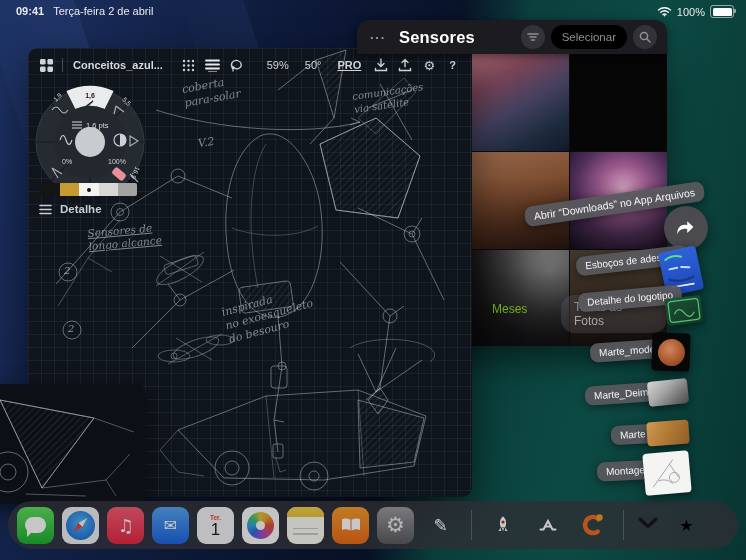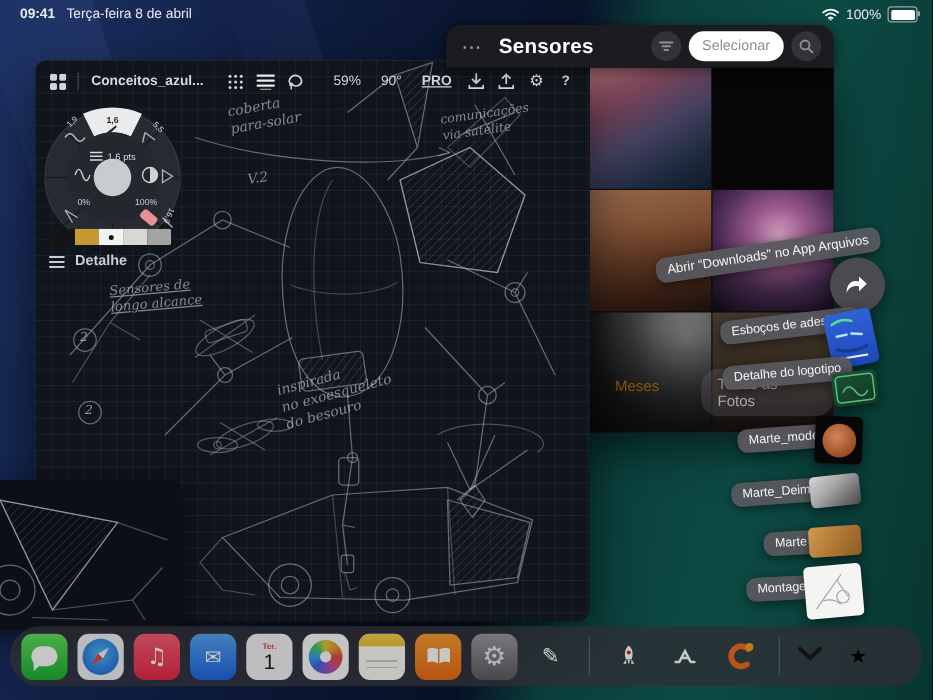--- a/index.html
+++ b/index.html
@@ -21,33 +21,33 @@
   .battery{width:22px;height:11px;border:1px solid rgba(255,255,255,.55);border-radius:3px;position:relative;}
   .battery .fill{position:absolute;inset:1.5px;background:#fff;border-radius:1.5px;}
   .battery .tip{position:absolute;right:-3px;top:3px;width:1.6px;height:4px;background:rgba(255,255,255,.55);border-radius:0 1px 1px 0;}
   
   .ph-header{left:357px;top:20px;width:310px;height:34px;background:#1c1c20;border-radius:12px 12px 0 0;z-index:4;
      box-shadow:0 2px 10px rgba(0,0,0,.5);display:flex;align-items:center;}
   .ph-more{color:#9a9aa2;font-size:13px;font-weight:700;letter-spacing:1px;margin-left:13px;}
   .ph-title{color:#fff;font-size:16.5px;font-weight:700;margin-left:13px;letter-spacing:.2px;}
   .ph-tools{margin-left:auto;display:flex;align-items:center;gap:6px;margin-right:10px;}
   .ph-circle{width:24px;height:24px;border-radius:50%;background:#323237;display:flex;align-items:center;justify-content:center;}
-  .ph-select{height:24px;border-radius:13px;background:#ffffff;color:#8f8f97;font-size:11.5px;display:flex;align-items:center;padding:0 11px;}
+  .ph-select{height:24px;border-radius:13px;background:#000000;color:#8f8f97;font-size:11.5px;display:flex;align-items:center;padding:0 11px;}
   .ph-body{left:357px;top:54px;width:310px;height:292px;background:#0c0c0e;border-radius:0 0 14px 14px;z-index:1;
      box-shadow:0 14px 34px rgba(0,0,0,.5);overflow:hidden;}
   .ph{position:absolute;width:97px;height:97px;}
   .t-nebula1{background:linear-gradient(150deg,#a86670 0%,#7a4458 26%,#45405f 52%,#1d2b3e 78%,#101a28 100%);}
   .t-mars{background:#060606;display:flex;align-items:center;justify-content:center;}
   .t-mars .planet{width:72px;height:72px;border-radius:50%;background:radial-gradient(circle at 42% 38%,#d2control 0,#d28a56 0%,#b46136 45%,#8a431f 75%,#5e2c12 100%);}
   .t-marsland{background:linear-gradient(165deg,#96684a 0%,#7b4b2e 42%,#4e2a18 78%,#2c180d 100%);}
   .t-nebula2{background:radial-gradient(circle at 55% 38%,#d3a2c2 0%,#99588a 30%,#53305c 58%,#170d22 95%);}
   .t-craft{background:radial-gradient(circle at 80% 22%,#e4e4e4 0%,#bdbdbd 18%,#6f6f6f 40%,#2b2b2b 68%,#0c0c0c 100%);}
   .t-desert{background:linear-gradient(178deg,#6f5d49 0%,#8a6c49 40%,#6b4c30 72%,#432c1a 100%);}
   .ph-dim{position:absolute;left:0;top:0;width:310px;height:292px;background:linear-gradient(180deg,rgba(8,8,10,0) 42%,rgba(8,8,10,.62) 78%,rgba(8,8,10,.85) 100%);}
-  .ph-tab-months{position:absolute;left:135px;top:248px;color:#a16207;font-size:12px;opacity:.85;}
+  .ph-tab-months{position:absolute;left:135px;top:248px;color:#84cc16;font-size:12px;opacity:.85;}
   .ph-tab-all{position:absolute;left:204px;top:241px;background:rgba(120,120,128,.28);color:#b9b9bf;font-size:12px;
      padding:5px 13px;border-radius:14px;opacity:.9;}
   
   .cw{left:28px;top:48px;width:444px;height:449px;border-radius:10px;z-index:2;overflow:hidden;
       background:#10141b;box-shadow:0 16px 40px rgba(0,0,0,.55);}
   .cw-grid{position:absolute;inset:0;
       background-image:linear-gradient(rgba(96,128,170,.13) 1px,transparent 1px),
                        linear-gradient(90deg,rgba(96,128,170,.13) 1px,transparent 1px);
       background-size:13px 13px;}
   .cw-toolbar{position:absolute;left:0;top:4px;width:100%;height:26px;display:flex;align-items:center;color:#cfd4d9;}
@@ -121,21 +121,21 @@
 <body>
 
 <div class="abs wallpaper">
   <div class="streak" style="left:40px;top:-30px;width:90px;height:420px;"></div>
   <div class="streak" style="left:250px;top:-40px;width:60px;height:500px;"></div>
 </div>
 
 <div class="abs statusbar">
   <div class="sb-left">
     <span class="sb-time">09:41</span>
-    <span>Terça-feira 8 de abril</span>
+    <span>Terça-feira 2 de abril</span>
   </div>
   <div class="sb-right">
     <svg width="15" height="11" viewBox="0 0 20 14">
       <path d="M2 5 C6.5 1 13.5 1 18 5 M5 8 C8 5.6 12 5.6 15 8 M8 11 C9.3 10 10.7 10 12 11" stroke="#fff" stroke-width="1.8" fill="none" stroke-linecap="round"></path>
       <circle cx="10" cy="12.4" r="1.1" fill="#fff"></circle>
     </svg>
     <span style="font-size:11px;">100%</span>
     <span class="battery">
         <span class="fill"></span>
         <span class="tip"></span>
@@ -279,21 +279,21 @@
     </span>
     <span class="tb-ic">
       <svg width="15" height="14" viewBox="0 0 15 14">
           <path d="M3 9 C1 5 5 1.5 8.5 2.5 C12.5 3.6 13.5 8 10.5 10 C8.5 11.3 5.5 11 4.8 9.2" stroke="#cfd4d9" fill="none" stroke-width="1.3"></path>
           <circle cx="4" cy="9.6" r="1.6" fill="#cfd4d9"></circle>
           <path d="M4 11 L4 13.5" stroke="#cfd4d9" stroke-width="1.2"></path>
         </svg>
     </span>
     <div class="tb-right">
       <span class="tb-text">59%</span>
-      <span class="tb-text">90°</span>
+      <span class="tb-text">50°</span>
       <span class="tb-text" style="font-weight:700;text-decoration:underline;">PRO</span>
       <span class="tb-ic">
         <svg width="14" height="14" viewBox="0 0 14 14">
             <g stroke="#cfd4d9" stroke-width="1.4" fill="none" stroke-linecap="round">
               <path d="M7 1 V8 M4 5.5 L7 8.5 L10 5.5"></path>
               <path d="M1.5 10.5 V12.5 H12.5 V10.5"></path>
             </g>
           </svg>
       </span>
       <span class="tb-ic">

